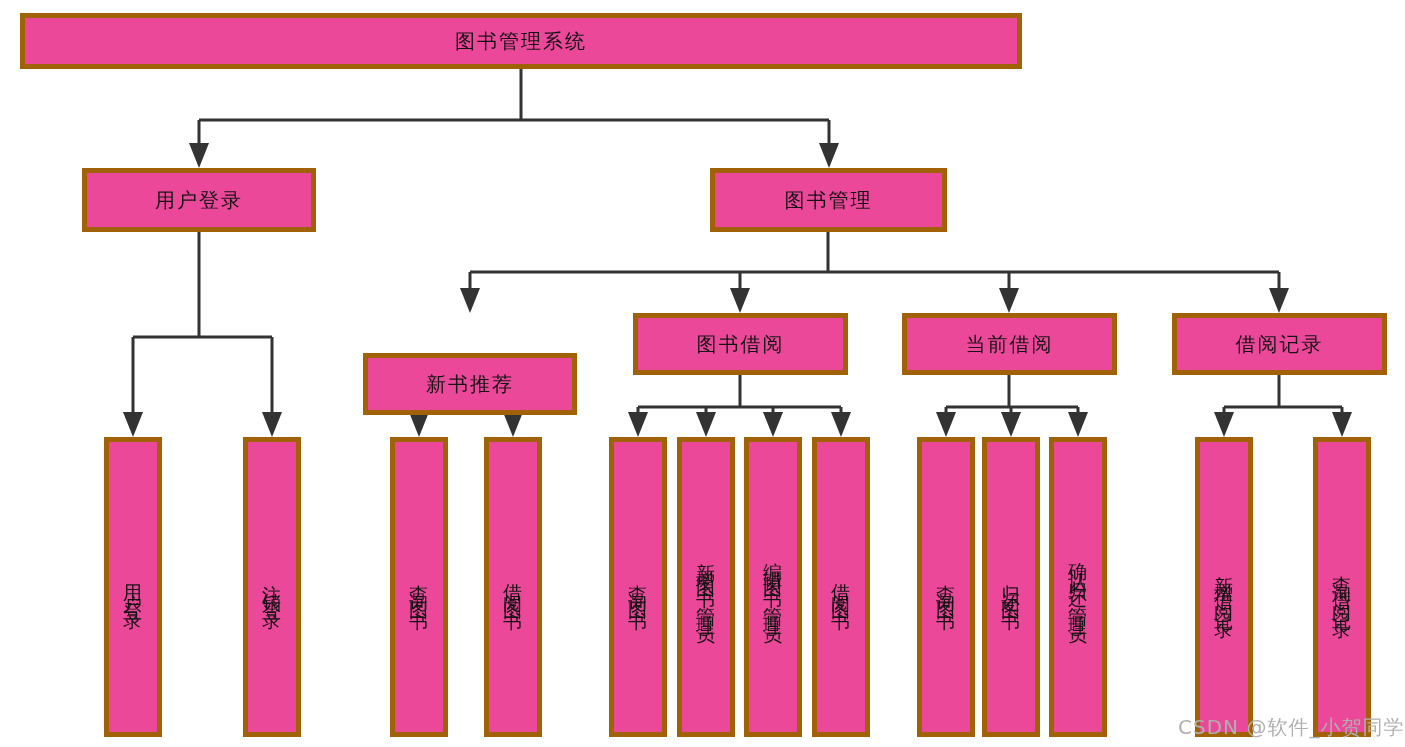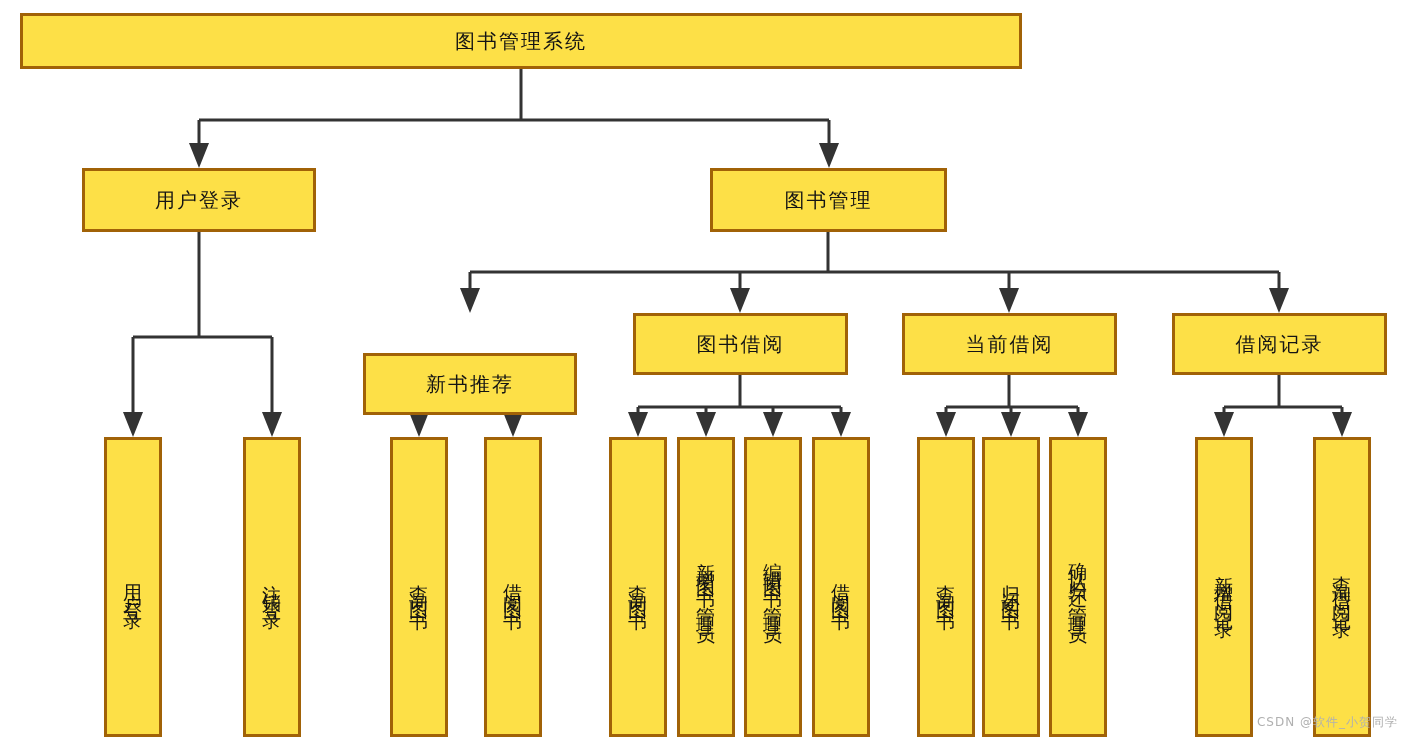--- a/index.html
+++ b/index.html
@@ -2,41 +2,41 @@
 <html><head>
 <meta charset="utf-8">
 <style>
   html,body{margin:0;padding:0;background:#fff;}
   body{font-family:"DejaVu Sans","Liberation Sans",sans-serif;}
   #diagram{position:relative;width:1405px;height:747px;background:#ffffff;overflow:hidden;}
   .connectors{position:absolute;left:0;top:0;}
   .box{
     position:absolute;
     box-sizing:border-box;
-    border:3px solid #a16207;
-    background:#fde047;
+    border:5px solid #a16207;
+    background:#ec4899;
     color:#141414;
     display:flex;
     align-items:center;
     justify-content:center;
   }
   .box-h{font-size:20px;letter-spacing:2px;white-space:nowrap;}
   .box-v .label{
     writing-mode:vertical-rl;
     font-size:19px;
     letter-spacing:9px;
     line-height:1.1;
   }
   .watermark{
     position:absolute;
     left:1178px;
     top:714px;
     width:220px;
     text-align:right;
-    font-size:12px;
+    font-size:20px;
     letter-spacing:1px;
     color:#b0b0b0;
     white-space:nowrap;
     z-index:5;
   }
 </style>
 </head>
 <body>
 
 <div id="diagram">

